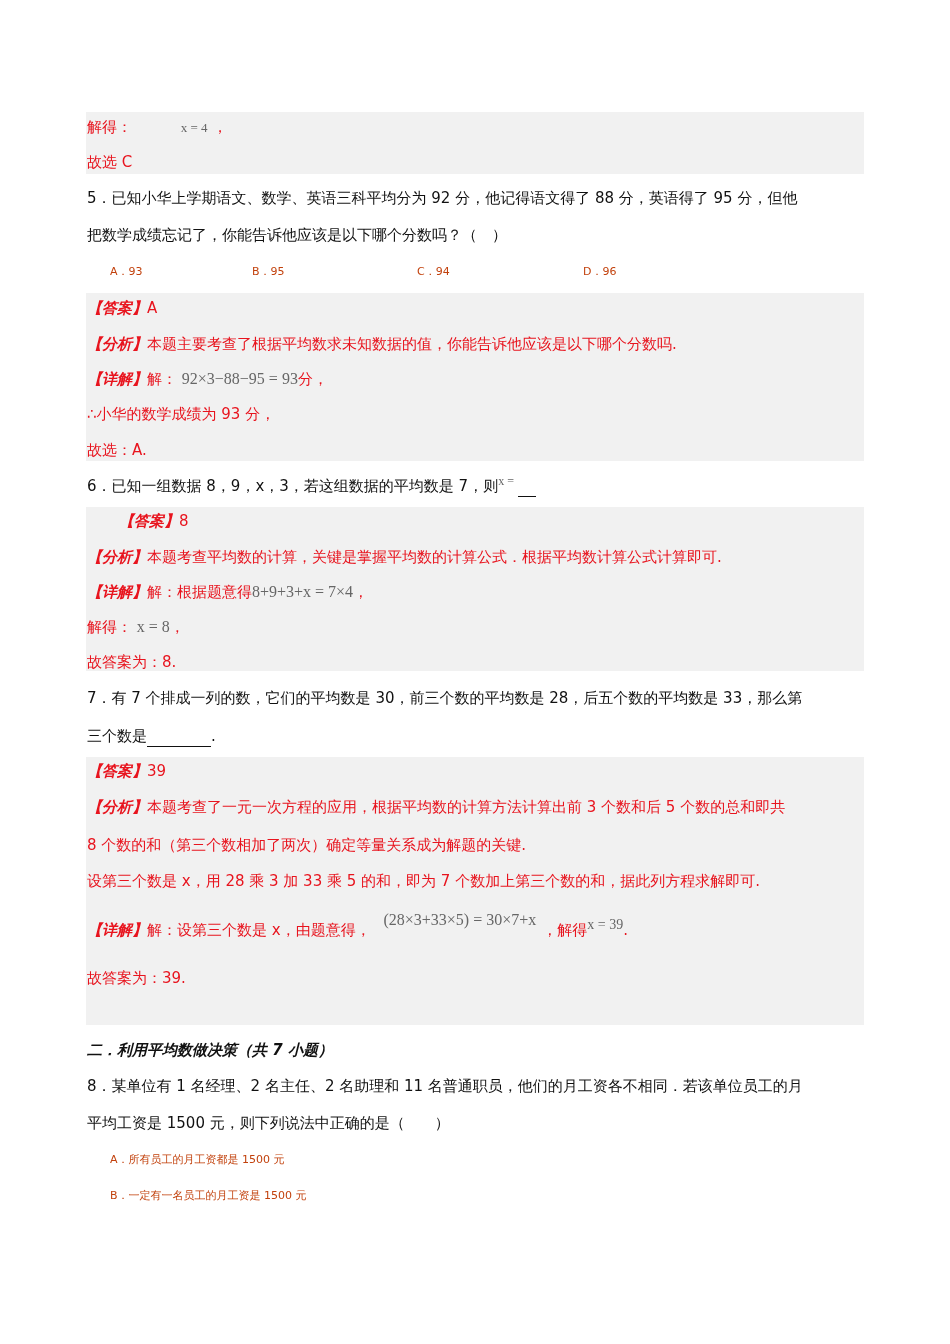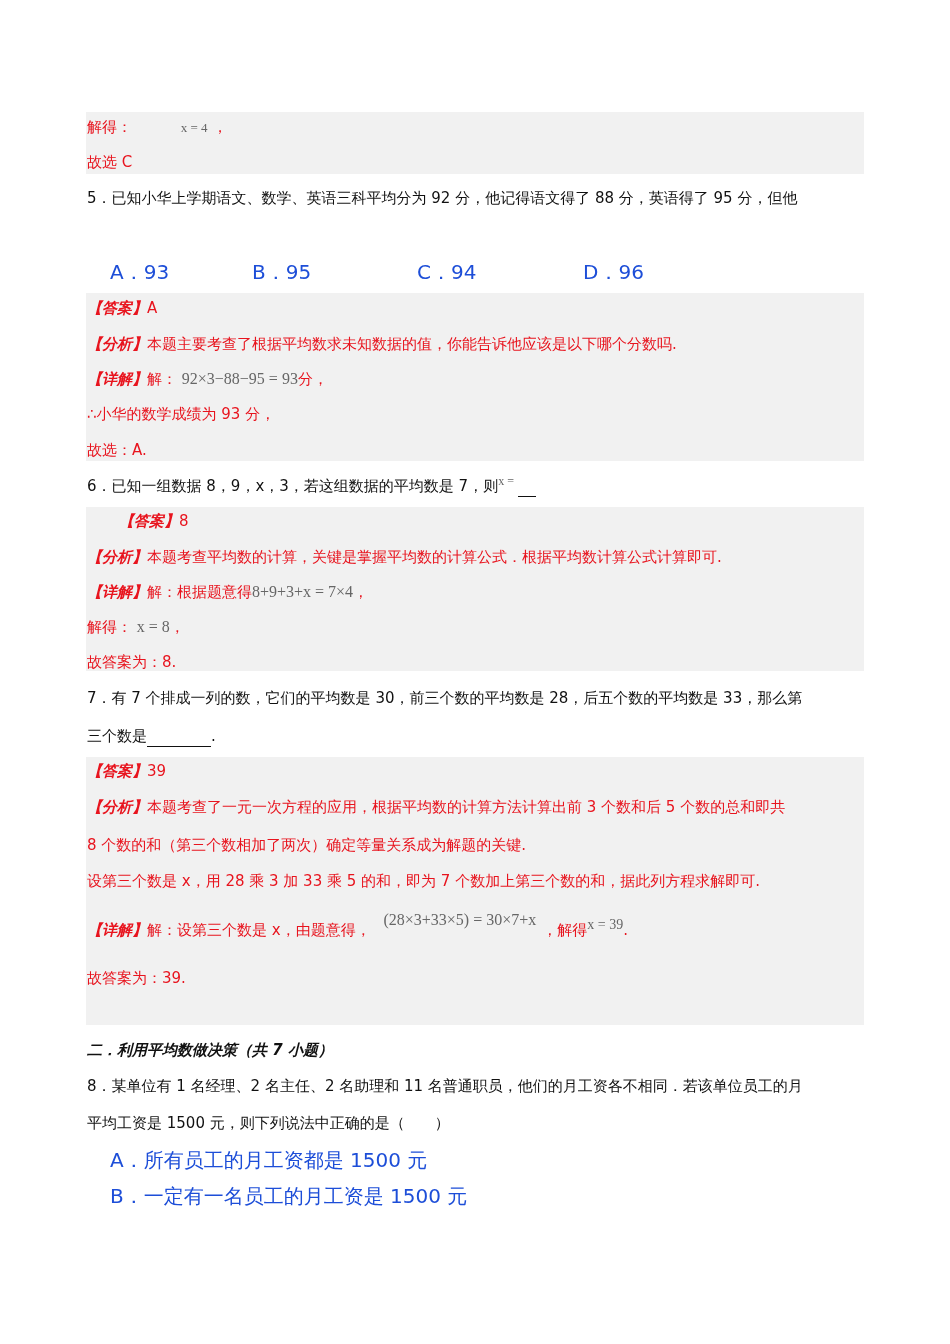--- a/index.html
+++ b/index.html
@@ -5,39 +5,40 @@
   html, body { margin: 0; padding: 0; background: #ffffff; }
   body { width: 950px; height: 1344px; position: relative; overflow: hidden;
          font-family: "DejaVu Sans", "Liberation Sans", sans-serif; color: #111; }
   .page { position: absolute; left: 0; top: 0; width: 950px; height: 1344px; }
   .panel { position: absolute; left: 86px; width: 778px; background: #f1f1f1; }
   .line { position: absolute; left: 87px; font-size: 15px; line-height: 20px; white-space: nowrap; }
   .red { color: #e8141e; }
   .black { color: #111; }
   .tag { color: #e8141e; }
   .math { font-family: "Liberation Serif", "DejaVu Serif", serif; color: #666; font-size: 16px; }
-  .opt { position: absolute; font-size: 20px; line-height: 20px; white-space: nowrap; color:#1d4ed8; }
+  .opt { position: absolute; font-size: 11px; line-height: 20px; white-space: nowrap; color:#c2410c; }
   .bold { font-weight: bold; font-style: italic; }
   .blank { display:inline-block; border-bottom: 1.5px solid #111; vertical-align: baseline; }
   .sup-math { position: relative; top: -6px; }
 </style>
 </head>
 <body>
 
 <div class="page">
 
   <div class="panel" style="top:112px;height:62px;"></div>
   <div class="line red" style="top:117px;">
     <span>解得：</span>
     <span class="math" style="font-size:13px;margin-left:44px;"><span>x = 4</span></span>
     <span>，</span>
   </div>
   <div class="line red" style="top:152px;">故选 C</div>
 
   <div class="line black" style="top:188px;">5．已知小华上学期语文、数学、英语三科平均分为 92 分，他记得语文得了 88 分，英语得了 95 分，但他</div>
+  <div class="line black" style="top:225px;">把数学成绩忘记了，你能告诉他应该是以下哪个分数吗？（　）</div>
   <div class="opt" style="left:110px;top:262px;">A．93</div>
   <div class="opt" style="left:252px;top:262px;">B．95</div>
   <div class="opt" style="left:417px;top:262px;">C．94</div>
   <div class="opt" style="left:583px;top:262px;">D．96</div>
 
   <div class="panel" style="top:293px;height:168px;"></div>
   <div class="line red" style="top:298px;">
     <span class="tag bold">【答案】</span><span>A</span>
   </div>
   <div class="line red" style="top:334px;">

